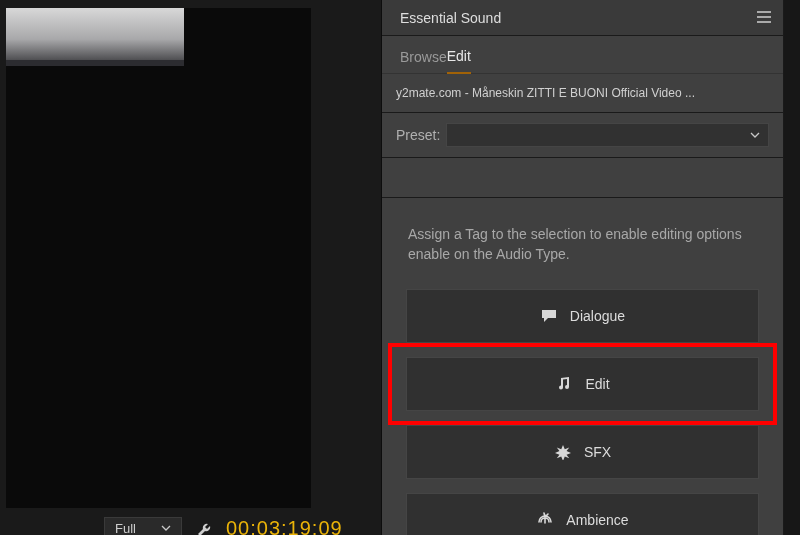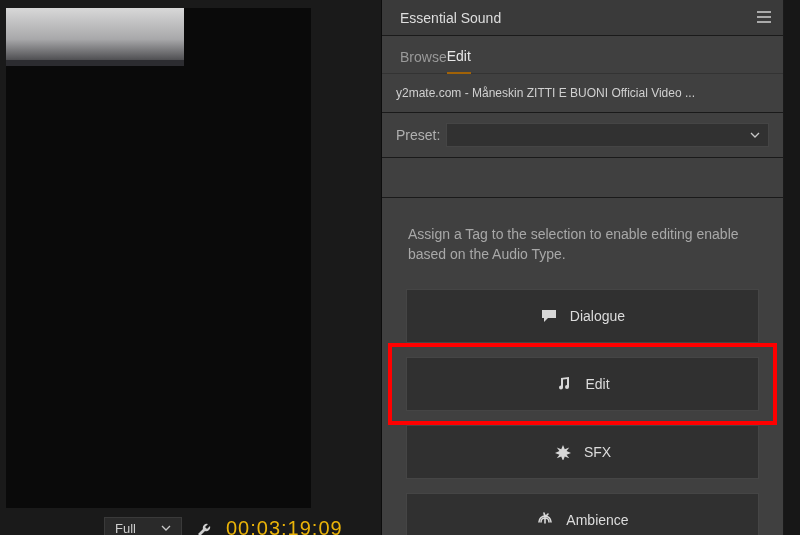--- a/index.html
+++ b/index.html
@@ -235,21 +235,21 @@
       <span>
         <svg class="chev" viewBox="0 0 10 10">
             <path d="M1 3 L5 7 L9 3" fill="none" stroke="#c8c8c8" stroke-width="1.3"></path>
           </svg>
       </span>
     </div>
   </div>
 
   <div class="spacer"></div>
 
-  <div class="instructions">Assign a Tag to the selection to enable editing enable based on the Audio Type.</div>
+  <div class="instructions">Assign a Tag to the selection to enable editing options enable on the Audio Type.</div>
 
   <div class="tag-buttons">
 
     <div class="tag-button-wrap">
       <div class="tag-button">
         <span class="tag-icon">
           <svg viewBox="0 0 18 18" width="18" height="18">
               <path d="M2 3 h14 v8 h-8 l-4 4 v-4 h-2 z" fill="#d8d8d8"></path>
             </svg>
         </span>

